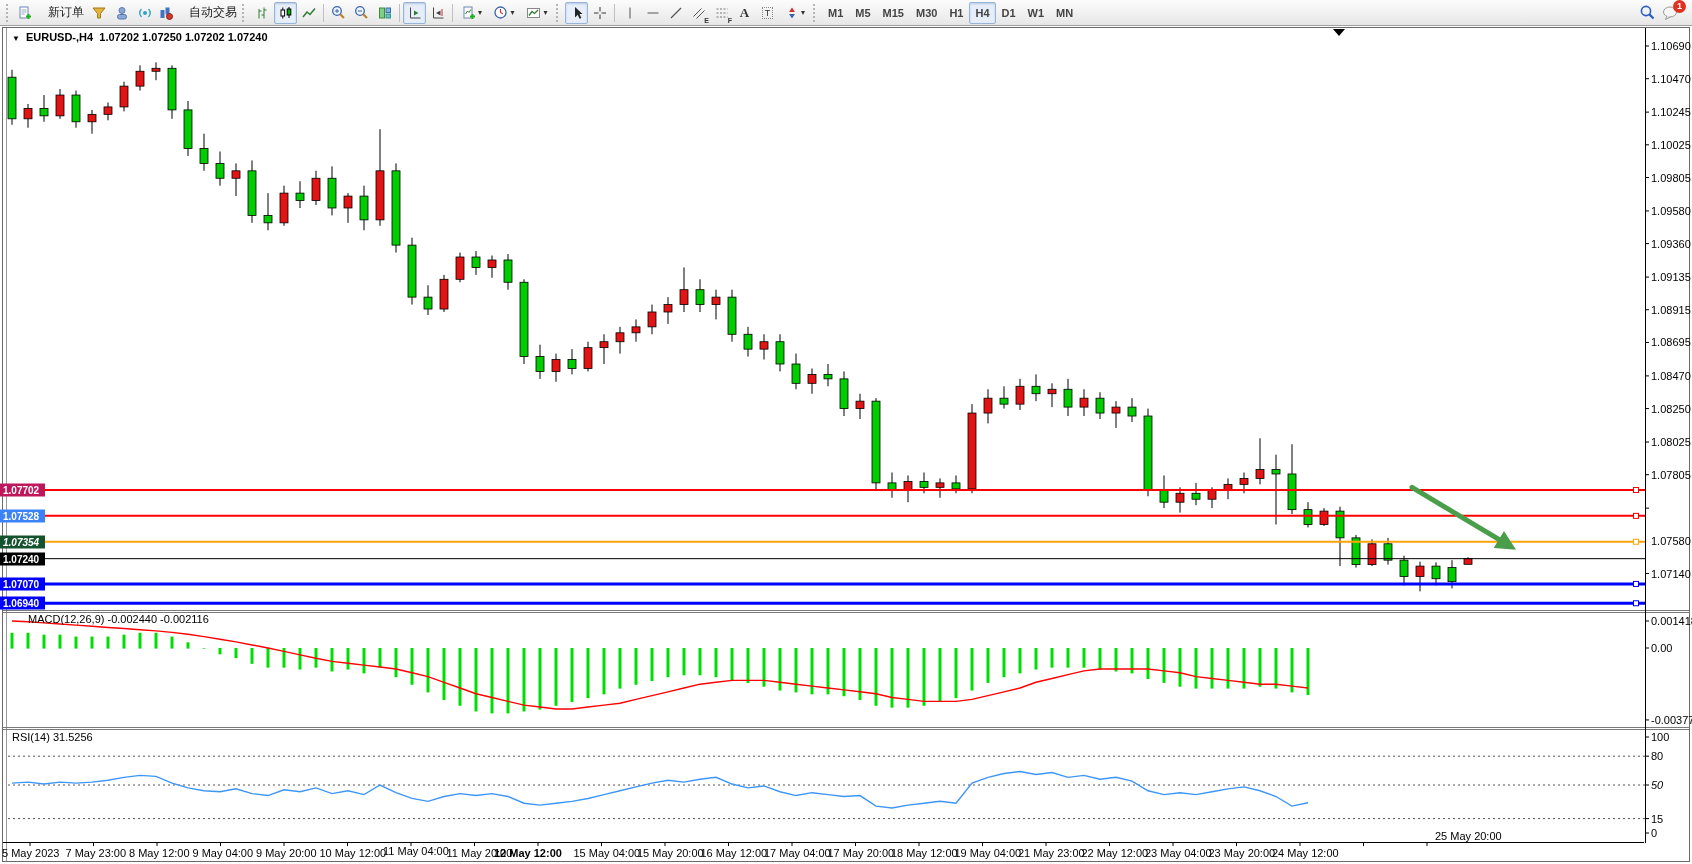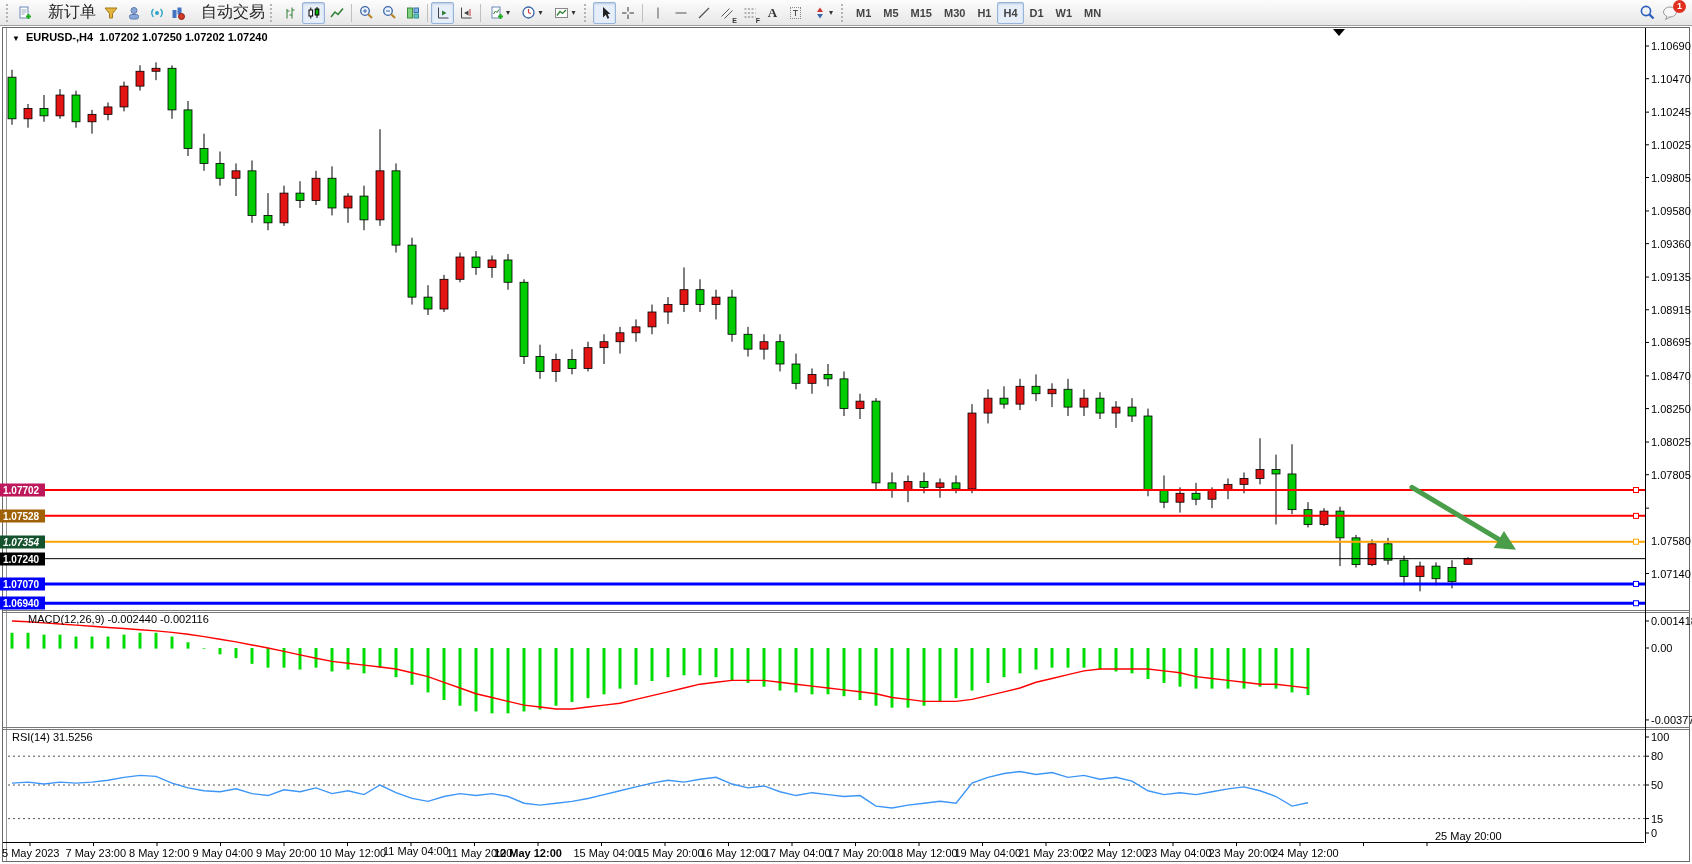--- a/index.html
+++ b/index.html
@@ -8,21 +8,21 @@
   
   .toolbar{position:absolute;left:0;top:0;width:1692px;height:26px;
     background:linear-gradient(#fcfcfc,#e7e7e7);border-bottom:1px solid #9f9f9f;
     display:flex;align-items:center;padding:0 4px;box-sizing:border-box;z-index:20;}
   .grip{width:5px;height:18px;margin:0 2px;border-left:2px dotted #b5b5b5;}
   .tsep{width:1px;height:18px;background:#c0c0c0;margin:0 3px;}
   .tbtn{min-width:23px;height:22px;display:flex;align-items:center;justify-content:center;
     border:1px solid transparent;border-radius:2px;box-sizing:border-box;position:relative;
     font-size:12px;color:#222;cursor:default;padding:0 2px;}
   .tbtn.pressed{background:#e6eefa;border-color:#96b4da;box-shadow:inset 0 1px 2px rgba(60,90,140,.25);}
-  .tbtn .cap{font-size:16px;margin-left:16px;white-space:nowrap;}
+  .tbtn .cap{font-size:12px;margin-left:16px;white-space:nowrap;}
   .caret{font-size:8px;color:#333;margin-left:2px;}
   .sub{position:absolute;right:0;bottom:-1px;font-size:7px;font-weight:bold;color:#333;}
   .tf{font-size:11px;font-weight:bold;color:#444;padding:0 5px;}
   .right-tools{margin-left:auto;display:flex;align-items:center;}
   .badge{position:absolute;top:-3px;right:-5px;min-width:13px;height:13px;border-radius:7px;
     background:#e03020;color:#fff;font-size:9px;font-weight:bold;line-height:13px;text-align:center;}
   .labelT{border:1px dotted #888;font-size:9px;padding:0 2px;color:#333;}
   .letterA{font-family:"Liberation Serif",serif;font-weight:bold;font-size:13px;color:#333;}
   
   #chart-svg{position:absolute;left:0;top:0;z-index:1;}
@@ -624,31 +624,31 @@
         <div class="axis-label" style="left: 1651px; top: 277.073px;">1.09135</div>
         <div class="axis-label" style="left: 1651px; top: 309.765px;">1.08915</div>
         <div class="axis-label" style="left: 1651px; top: 342.457px;">1.08695</div>
         <div class="axis-label" style="left: 1651px; top: 375.892px;">1.08470</div>
         <div class="axis-label" style="left: 1651px; top: 408.584px;">1.08250</div>
         <div class="axis-label" style="left: 1651px; top: 442.019px;">1.08025</div>
         <div class="axis-label" style="left: 1651px; top: 474.711px;">1.07805</div>
         <div class="axis-label" style="left: 1651px; top: 508.146px; margin-top: 33px;">1.07580</div>
         <div class="axis-label" style="left: 1651px; top: 573.53px;">1.07140</div>
         <div class="price-box" style="left: 0px; top: 490.017px; background: #be185d;">1.07702</div>
-        <div class="price-box" style="left: 0px; top: 515.873px; background: #a16207;">1.07528</div>
+        <div class="price-box" style="left: 0px; top: 515.873px; background: #3b82f6;">1.07528</div>
         <div class="price-box" style="left: 0px; top: 541.73px; background: #14532d; font-style: italic;">1.07354</div>
         <div class="price-box" style="left: 0px; top: 558.67px; background: rgb(0, 0, 0);">1.07240</div>
         <div class="price-box" style="left: 0px; top: 583.932px; background: rgb(0, 0, 255);">1.07070</div>
         <div class="price-box" style="left: 0px; top: 603.25px; background: rgb(0, 0, 255);">1.06940</div>
         <div class="axis-label" style="left: 1651px; top: 620.99px;">0.001418</div>
         <div class="axis-label" style="left: 1651px; top: 648px;">0.00</div>
         <div class="axis-label" style="left: 1651px; top: 719.944px;">-0.003777</div>
         <div class="axis-label" style="left: 1651px; top: 737px;">100</div>
         <div class="axis-label" style="left: 1651px; top: 756.2px;">80</div>
-        <div class="axis-label" style="left: 1651px; top: 785px;">50</div>
+        <div class="axis-label" style="left: 1651px; top: 785px; font-style: italic;">50</div>
         <div class="axis-label" style="left: 1651px; top: 818.6px;">15</div>
         <div class="axis-label" style="left: 1651px; top: 833px;">0</div>
         <div class="ind-label" style="left: 12px; top: 613px; padding-left: 16px;">MACD(12,26,9) -0.002440 -0.002116</div>
         <div class="ind-label" style="left: 12px; top: 731px;">RSI(14) 31.5256</div>
         <div class="time-label" style="left: 2px; top: 847px;">5 May 2023</div>
         <div class="time-label" style="left: 65.5px; top: 847px;">7 May 23:00</div>
         <div class="time-label" style="left: 129px; top: 847px;">8 May 12:00</div>
         <div class="time-label" style="left: 192.5px; top: 847px;">9 May 04:00</div>
         <div class="time-label" style="left: 256px; top: 847px;">9 May 20:00</div>
         <div class="time-label" style="left: 319.5px; top: 847px;">10 May 12:00</div>

